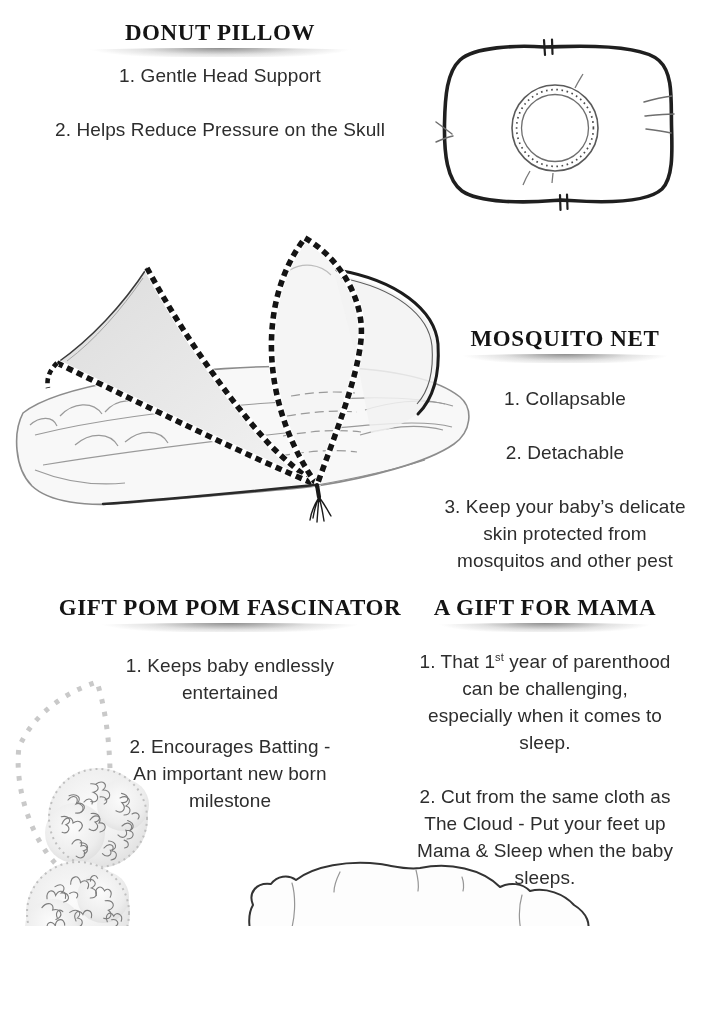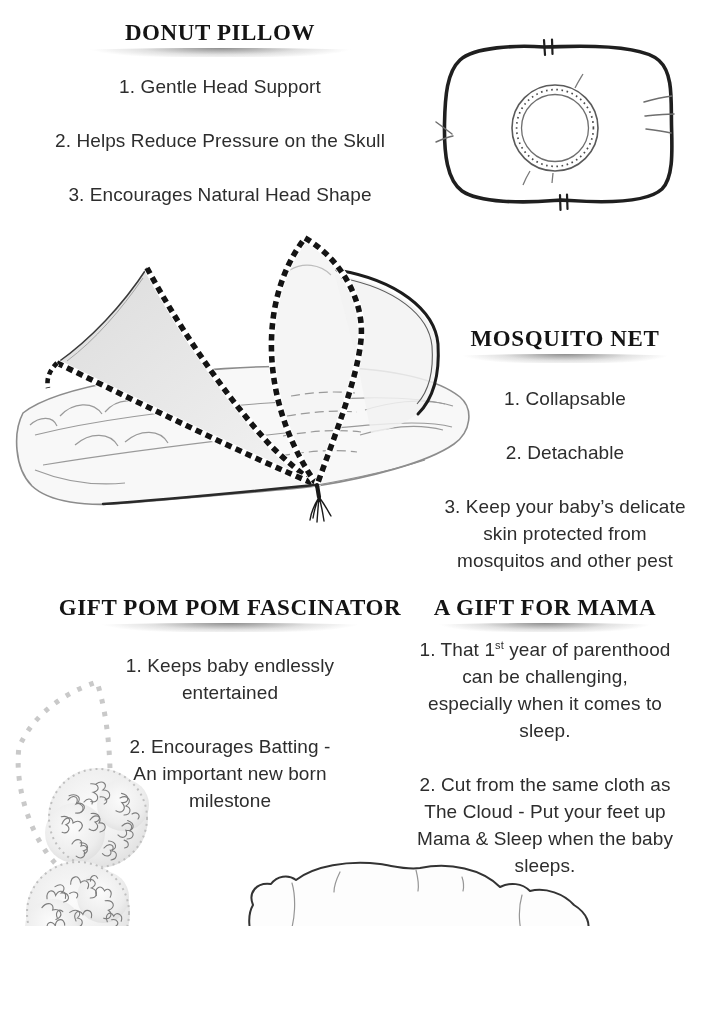--- a/index.html
+++ b/index.html
@@ -8,51 +8,50 @@
   .sec{position:absolute;text-align:center}
   .sec h2{margin:0;font-family:"Liberation Serif",serif;font-weight:bold;font-size:23px;
           line-height:30px;letter-spacing:.6px;color:#141414}
   .hshadow{height:9px;margin:0 auto;border-radius:50%;filter:blur(.7px);
     background:radial-gradient(ellipse 52% 160% at 50% 0,rgba(50,50,50,.55) 0,rgba(120,120,120,.22) 46%,rgba(255,255,255,0) 76%)}
   .sec p{margin:0 0 27px;font-size:19px;line-height:27px;letter-spacing:.1px;white-space:pre-line}
   .sec p sup{font-size:11px;line-height:0;vertical-align:super}
 
   #sec-donut{left:25px;top:18px;width:390px}
   #sec-donut .hshadow{width:335px}
-  #sec-donut p:first-of-type{margin-top:16px}
+  #sec-donut p:first-of-type{margin-top:5px}
 
   #sec-net{left:415px;top:324px;width:300px}
   #sec-net .hshadow{width:265px}
   #sec-net p:first-of-type{margin-top:22px}
 
   #sec-tulle{left:28px;top:593px;width:404px}
   #sec-tulle .hshadow{width:330px}
   #sec-tulle p:first-of-type{margin-top:20px}
 
   #sec-mama{left:400px;top:593px;width:290px}
   #sec-mama .hshadow{width:272px}
-  #sec-mama p:first-of-type{margin-top:4px}
+  #sec-mama p:first-of-type{margin-top:16px}
 
   .sketch{position:absolute}
   #donut-svg{left:432px;top:32px}
   #net-svg{left:5px;top:220px}
   #pom-svg{left:5px;top:665px}
   #cloud-svg{left:230px;top:855px}
 </style>
 </head>
 <body>
 
 <div class="canvas">
 
   <section class="sec" id="sec-donut">
     <h2>DONUT PILLOW</h2>
     <div class="hshadow"></div>
     <p>1. Gentle Head Support</p>
     <p>2. Helps Reduce Pressure on the Skull</p>
-    <p>3. Encourages Natural Head Shape</p>
   </section>
 
   <svg class="sketch" id="donut-svg" width="250" height="185" viewBox="0 0 250 185">
     <g stroke="#1f1f1f" fill="none" stroke-linecap="round" stroke-linejoin="round">
       <path stroke-width="3.6" d="M112 15 C 84 13 42 15 28 28 C 15 40 13 64 12.5 92 C 12 122 15 148 30 159 C 47 171 92 171 122 168.5 C 127 168 131 168 138 168.5 C 175 171 216 170 230 157 C 242 145 240 116 239.5 93 C 239 66 241 41 227 28.5 C 212 15 164 13.5 128 14.6 C 122 14.8 118 14.9 112 15 Z"></path>
       <path stroke-width="2.2" d="M112 8 L 113 23 M 120 7.5 L 120.5 22"></path>
       <path stroke-width="2.2" d="M128 163 L 128.5 178 M 135 162.5 L 135.5 177"></path>
     </g>
     <g fill="none">
       <circle cx="123" cy="96" r="43" stroke="#5a5a5a" stroke-width="1.6"></circle>

